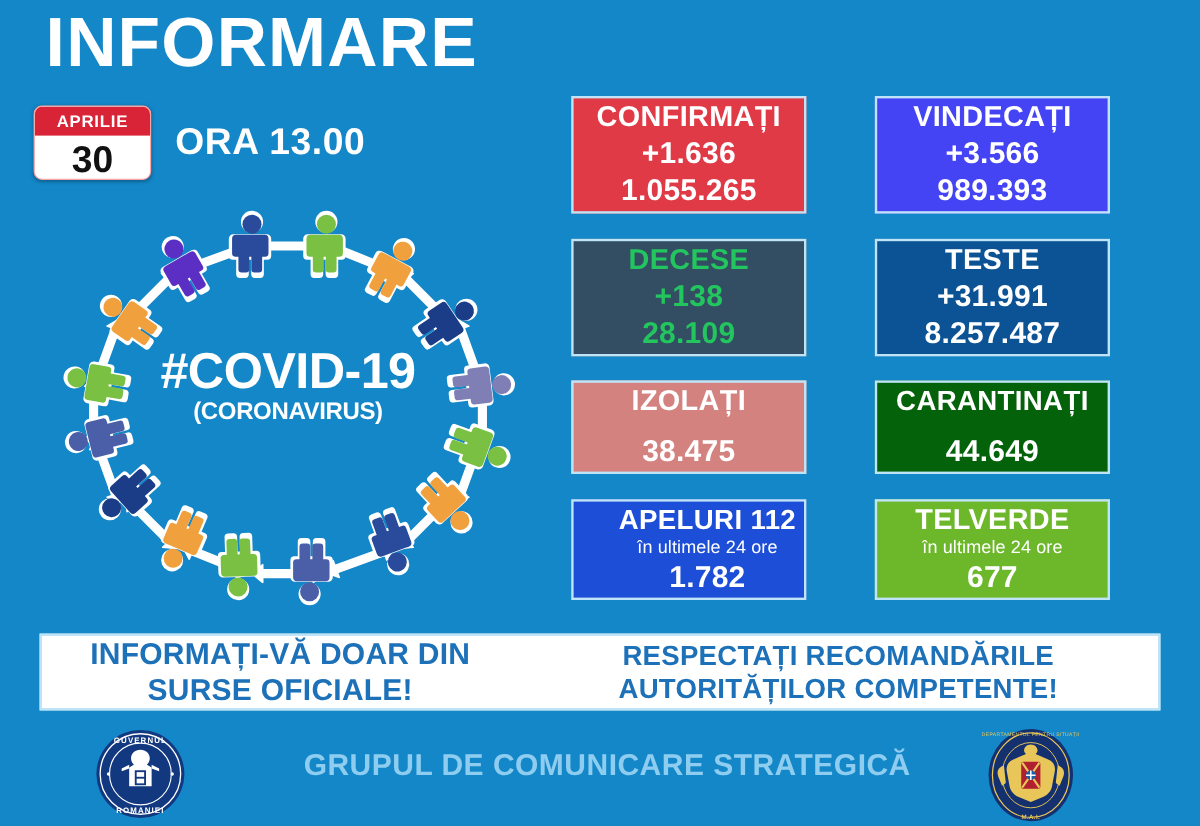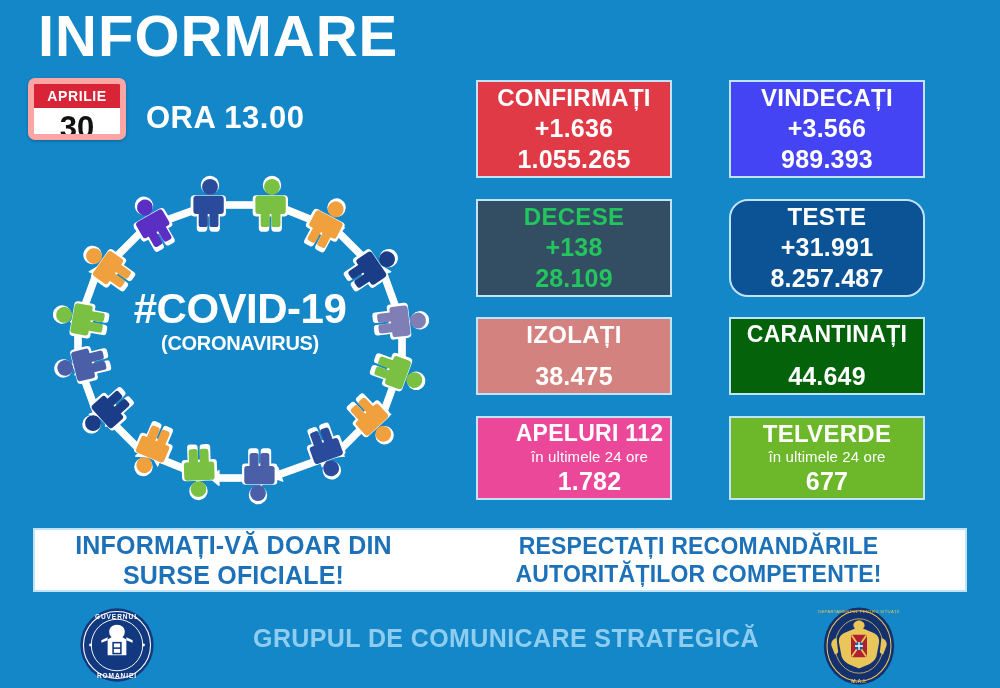--- a/index.html
+++ b/index.html
@@ -22,27 +22,27 @@
     font-size: 58px;
     font-weight: bold;
     letter-spacing: 1px;
     color: #ffffff;
     line-height: 1.05;
   }
 
   
   #calendar {
     position: absolute;
-    left: 28px; top: 78px;
+    left: 28px; top: 88px;
     width: 98px; height: 62px;
     background: #ffffff;
     border-radius: 7px;
     box-shadow: 0 1px 3px rgba(0,0,0,.28);
     overflow: hidden;
-    border: 6px solid #fca5a5;
+    border: 1px solid #fca5a5;
   }
   #cal-month {
     height: 24px;
     background: #d92336;
     color: #ffffff;
     font-size: 14px;
     font-weight: bold;
     letter-spacing: .6px;
     display: flex; align-items: center; justify-content: center;
   }
@@ -277,34 +277,34 @@
       <div class="card" style="left: 729px; top: 80px; width: 196px; height: 98px; background: rgb(68, 68, 245); color: rgb(255, 255, 255);">
         <div class="c-label">VINDECAȚI</div>
         <div class="c-delta">+3.566</div>
         <div class="c-total">989.393</div>
       </div>
       <div class="card" style="left: 476px; top: 199px; width: 196px; height: 98px; background: rgb(51, 78, 99); color: #22c55e;">
         <div class="c-label">DECESE</div>
         <div class="c-delta">+138</div>
         <div class="c-total">28.109</div>
       </div>
-      <div class="card" style="left: 729px; top: 199px; width: 196px; height: 98px; background: rgb(11, 83, 148); color: rgb(255, 255, 255); border-radius: 19px;">
+      <div class="card" style="left: 729px; top: 199px; width: 196px; height: 98px; background: rgb(11, 83, 148); color: rgb(255, 255, 255);">
         <div class="c-label">TESTE</div>
         <div class="c-delta">+31.991</div>
         <div class="c-total">8.257.487</div>
       </div>
       <div class="card" style="left: 476px; top: 317px; width: 196px; height: 78px; background: rgb(212, 130, 127); color: rgb(255, 255, 255);">
         <div class="c-label">IZOLAȚI</div>
         <div class="c-total">38.475</div>
       </div>
       <div class="card small-label" style="left: 729px; top: 317px; width: 196px; height: 78px; background: rgb(4, 99, 10); color: rgb(255, 255, 255);">
         <div class="c-label">CARANTINAȚI</div>
         <div class="c-total">44.649</div>
       </div>
-      <div class="card small-label" style="left: 476px; top: 416px; width: 196px; height: 84px; background: #ec4899; color: rgb(255, 255, 255); padding-left: 35px;">
+      <div class="card small-label" style="left: 476px; top: 416px; width: 196px; height: 84px; background: #1d4ed8; color: rgb(255, 255, 255); padding-left: 35px;">
         <div class="c-label">APELURI 112</div>
         <div class="c-note">în ultimele 24 ore</div>
         <div class="c-total">1.782</div>
       </div>
       <div class="card" style="left: 729px; top: 416px; width: 196px; height: 84px; background: rgb(108, 183, 42); color: rgb(255, 255, 255);">
         <div class="c-label">TELVERDE</div>
         <div class="c-note">în ultimele 24 ore</div>
         <div class="c-total">677</div>
       </div>
     </div>

